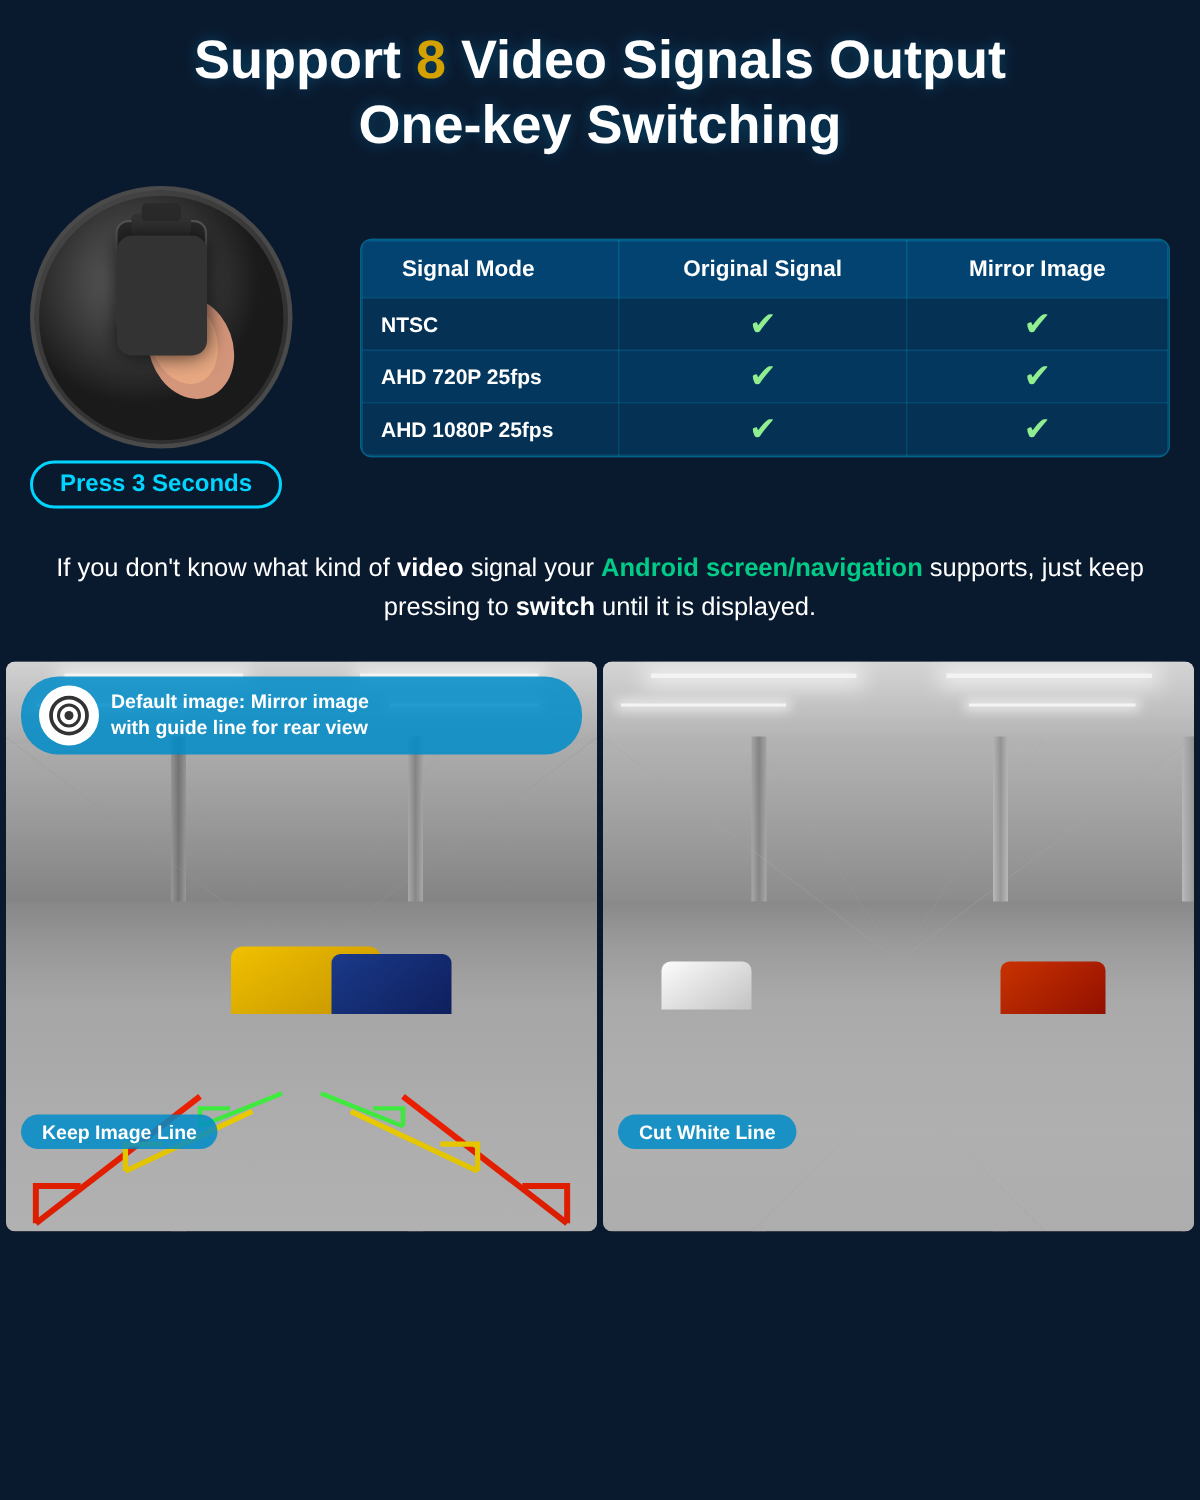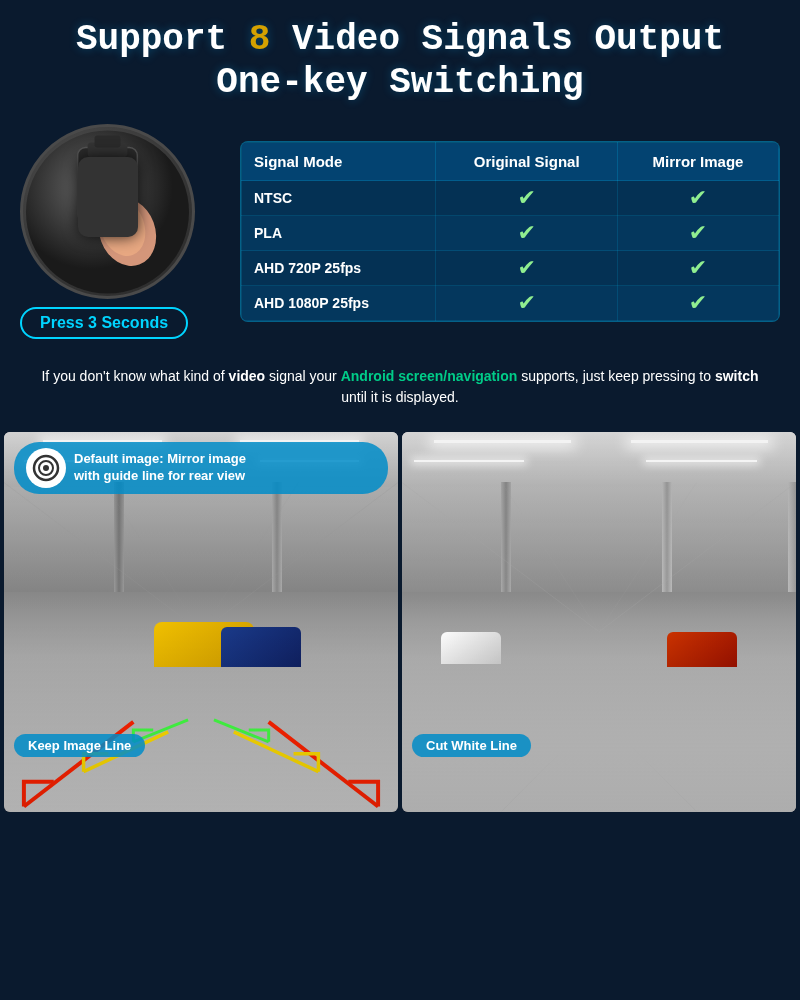--- a/index.html
+++ b/index.html
@@ -14,21 +14,20 @@
     .page-wrapper {
       width: 800px;
       background: #0a1a2e;
     }
 
     
     .header {
       text-align: center;
       padding: 18px 20px 10px;
       background: #0a1a2e;
-      font-family: Liberation Mono, monospace;
     }
     .header-title {
       font-size: 36px;
       font-weight: 900;
       color: white;
       line-height: 1.2;
       text-shadow: 0 0 10px rgba(0,180,255,0.3);
     }
     .header-title span {
       color: #d4a100;
@@ -99,21 +98,21 @@
     .signal-table {
       width: 100%;
       border-collapse: collapse;
     }
 
     .signal-table th {
       background: rgba(0, 80, 140, 0.5);
       color: white;
       font-size: 15px;
       font-weight: bold;
-      padding: 10px 12px;
+      padding: 10px 26px;
       text-align: center;
       border: 1px solid rgba(0, 200, 255, 0.2);
     }
 
     .signal-table th:first-child {
       text-align: left;
     }
 
     .signal-table td {
       color: white;
@@ -136,21 +135,21 @@
     .check-icon {
       color: #90EE90;
       font-size: 22px;
       display: inline-block;
     }
 
     
     .info-text {
       text-align: center;
       padding: 12px 30px;
-      font-size: 14px;
+      font-size: 17px;
       color: white;
       line-height: 1.5;
     }
 
     
     .bottom-section {
       display: flex;
       gap: 4px;
       padding: 0 4px 4px;
     }
@@ -306,25 +305,20 @@
             <th>Mirror Image</th>
           </tr>
         </thead>
         <tbody id="table-body">
         <tr>
               <td>NTSC</td>
               <td><span class="check-icon" style="color: rgb(144, 238, 144);">✔</span></td>
               <td><span class="check-icon" style="color: rgb(144, 238, 144);">✔</span></td>
             </tr>
             <tr>
-              <td>PLA</td>
-              <td><span class="check-icon" style="color: rgb(144, 238, 144);">✔</span></td>
-              <td><span class="check-icon" style="color: rgb(144, 238, 144);">✔</span></td>
-            </tr>
-            <tr>
               <td>AHD 720P 25fps</td>
               <td><span class="check-icon" style="color: rgb(144, 238, 144);">✔</span></td>
               <td><span class="check-icon" style="color: rgb(144, 238, 144);">✔</span></td>
             </tr>
             <tr>
               <td>AHD 1080P 25fps</td>
               <td><span class="check-icon" style="color: rgb(144, 238, 144);">✔</span></td>
               <td><span class="check-icon" style="color: rgb(144, 238, 144);">✔</span></td>
             </tr>
           </tbody>

